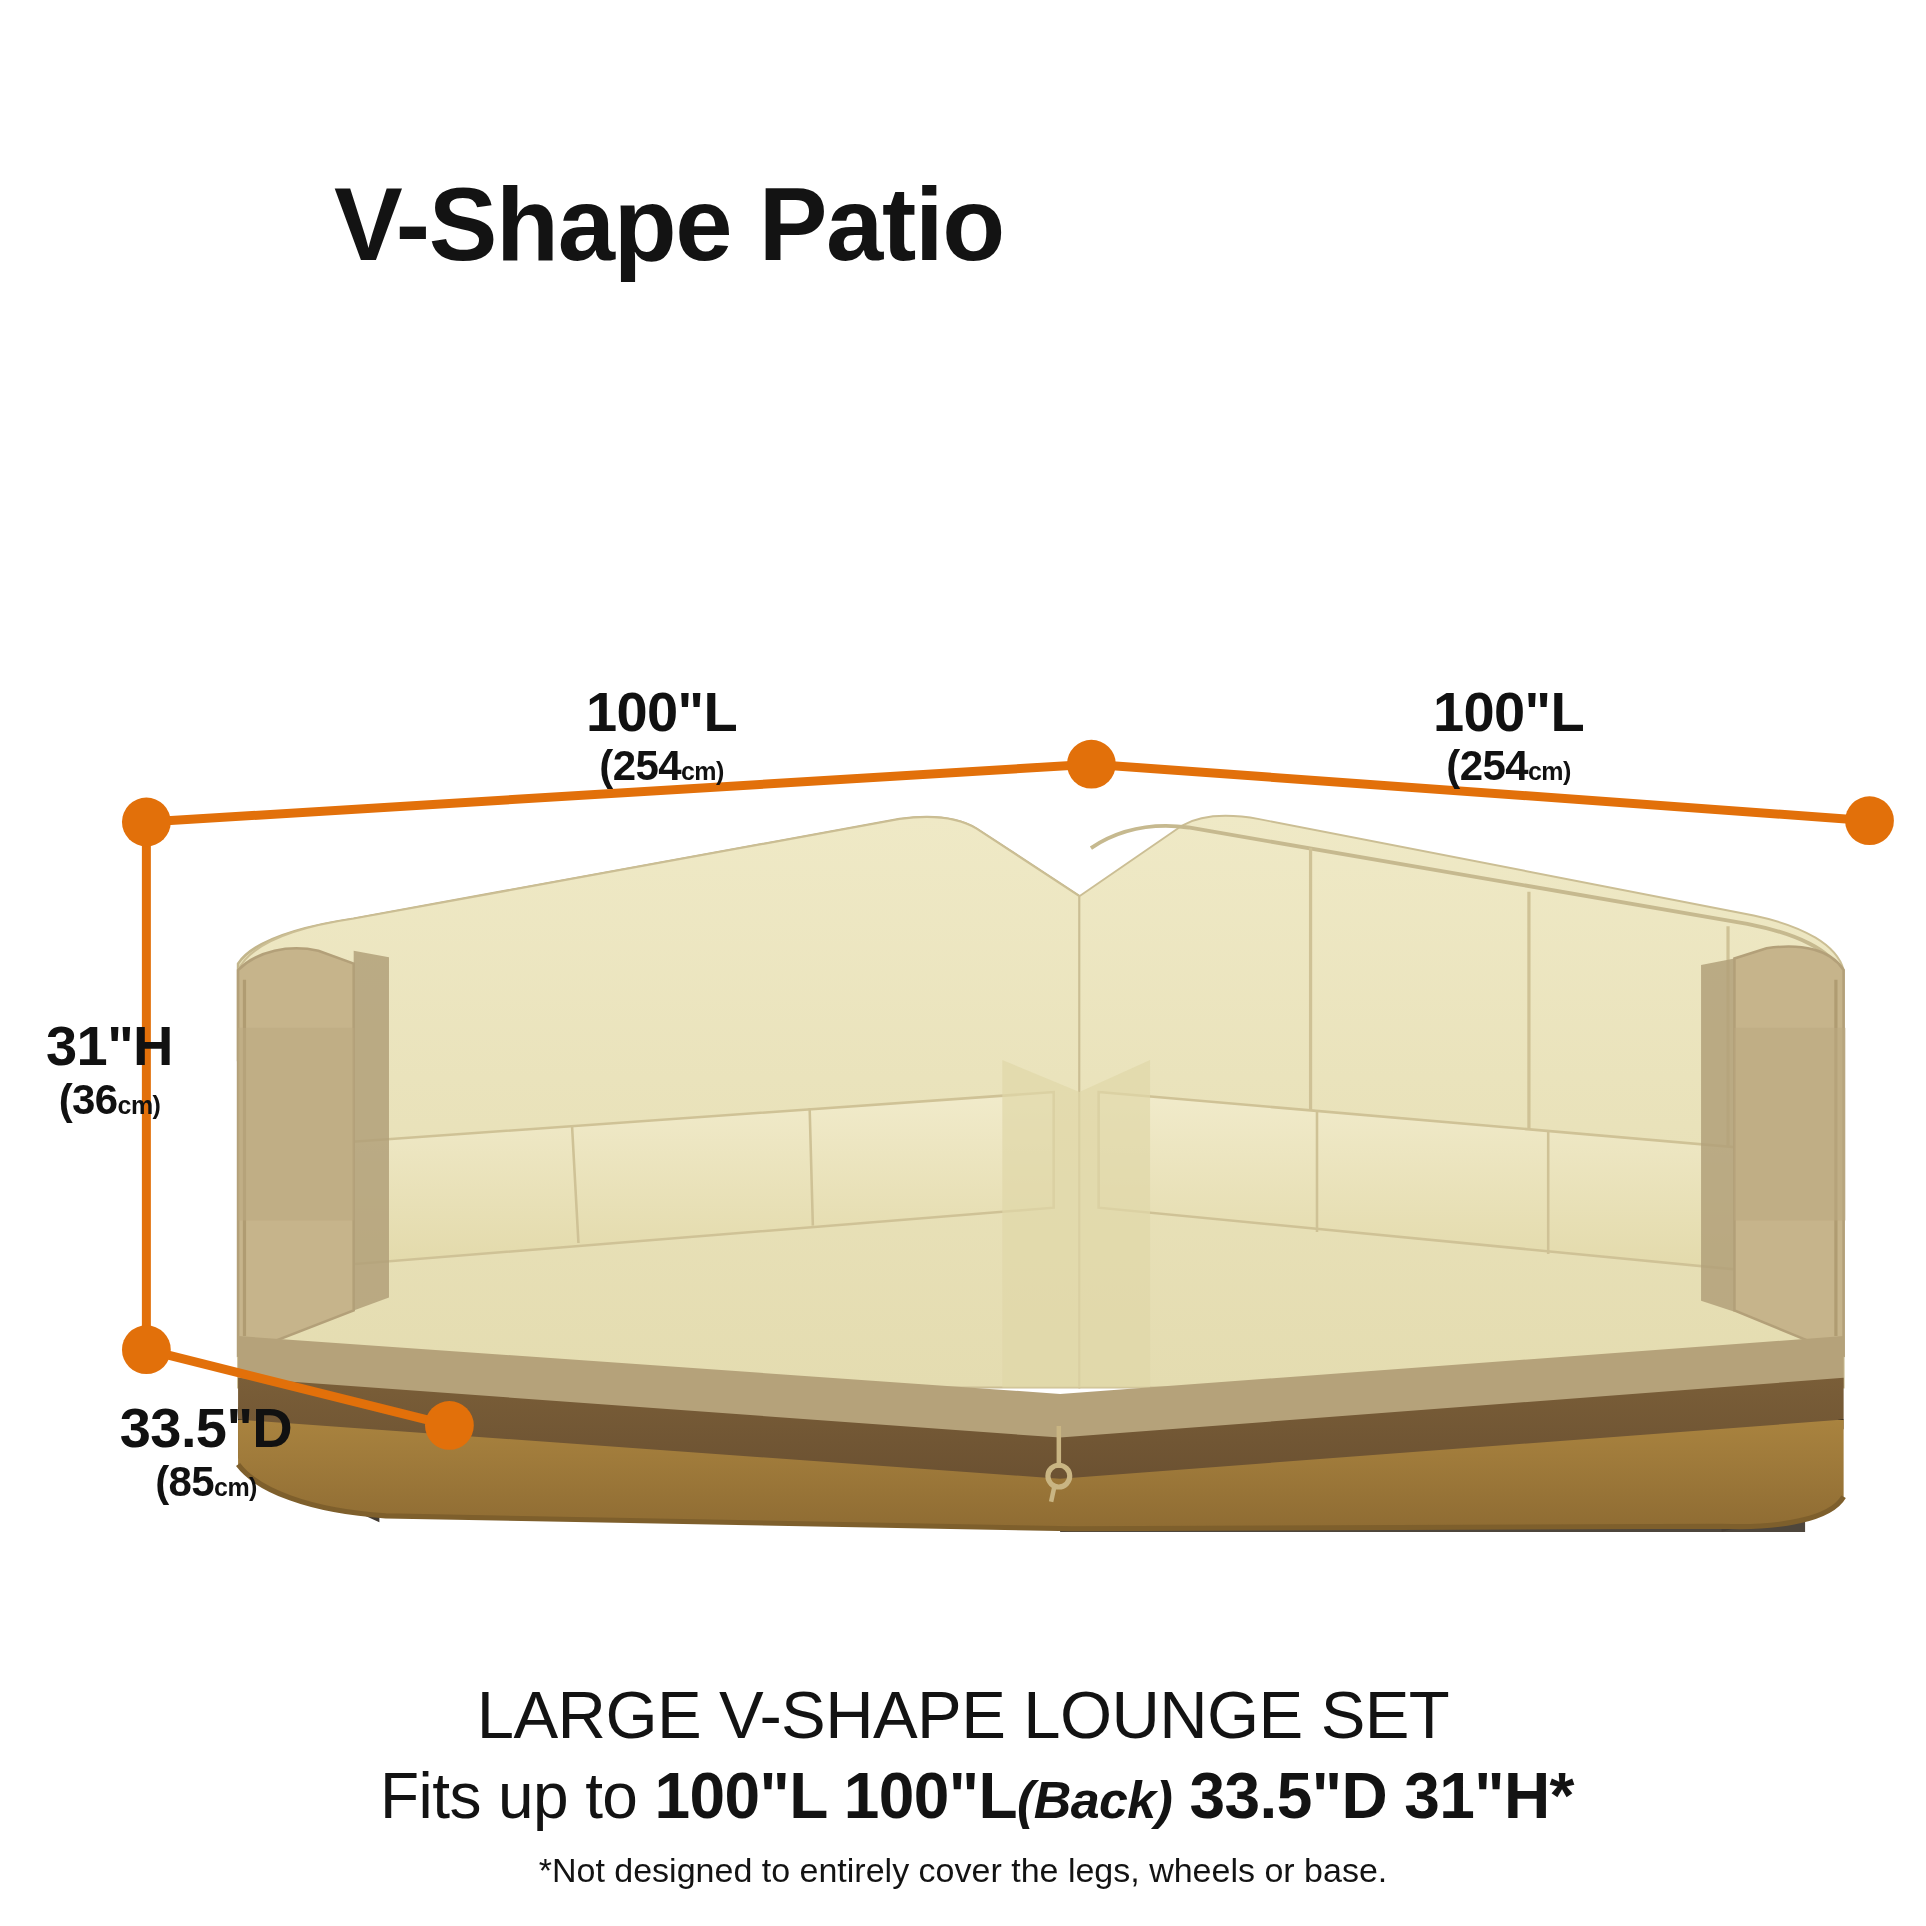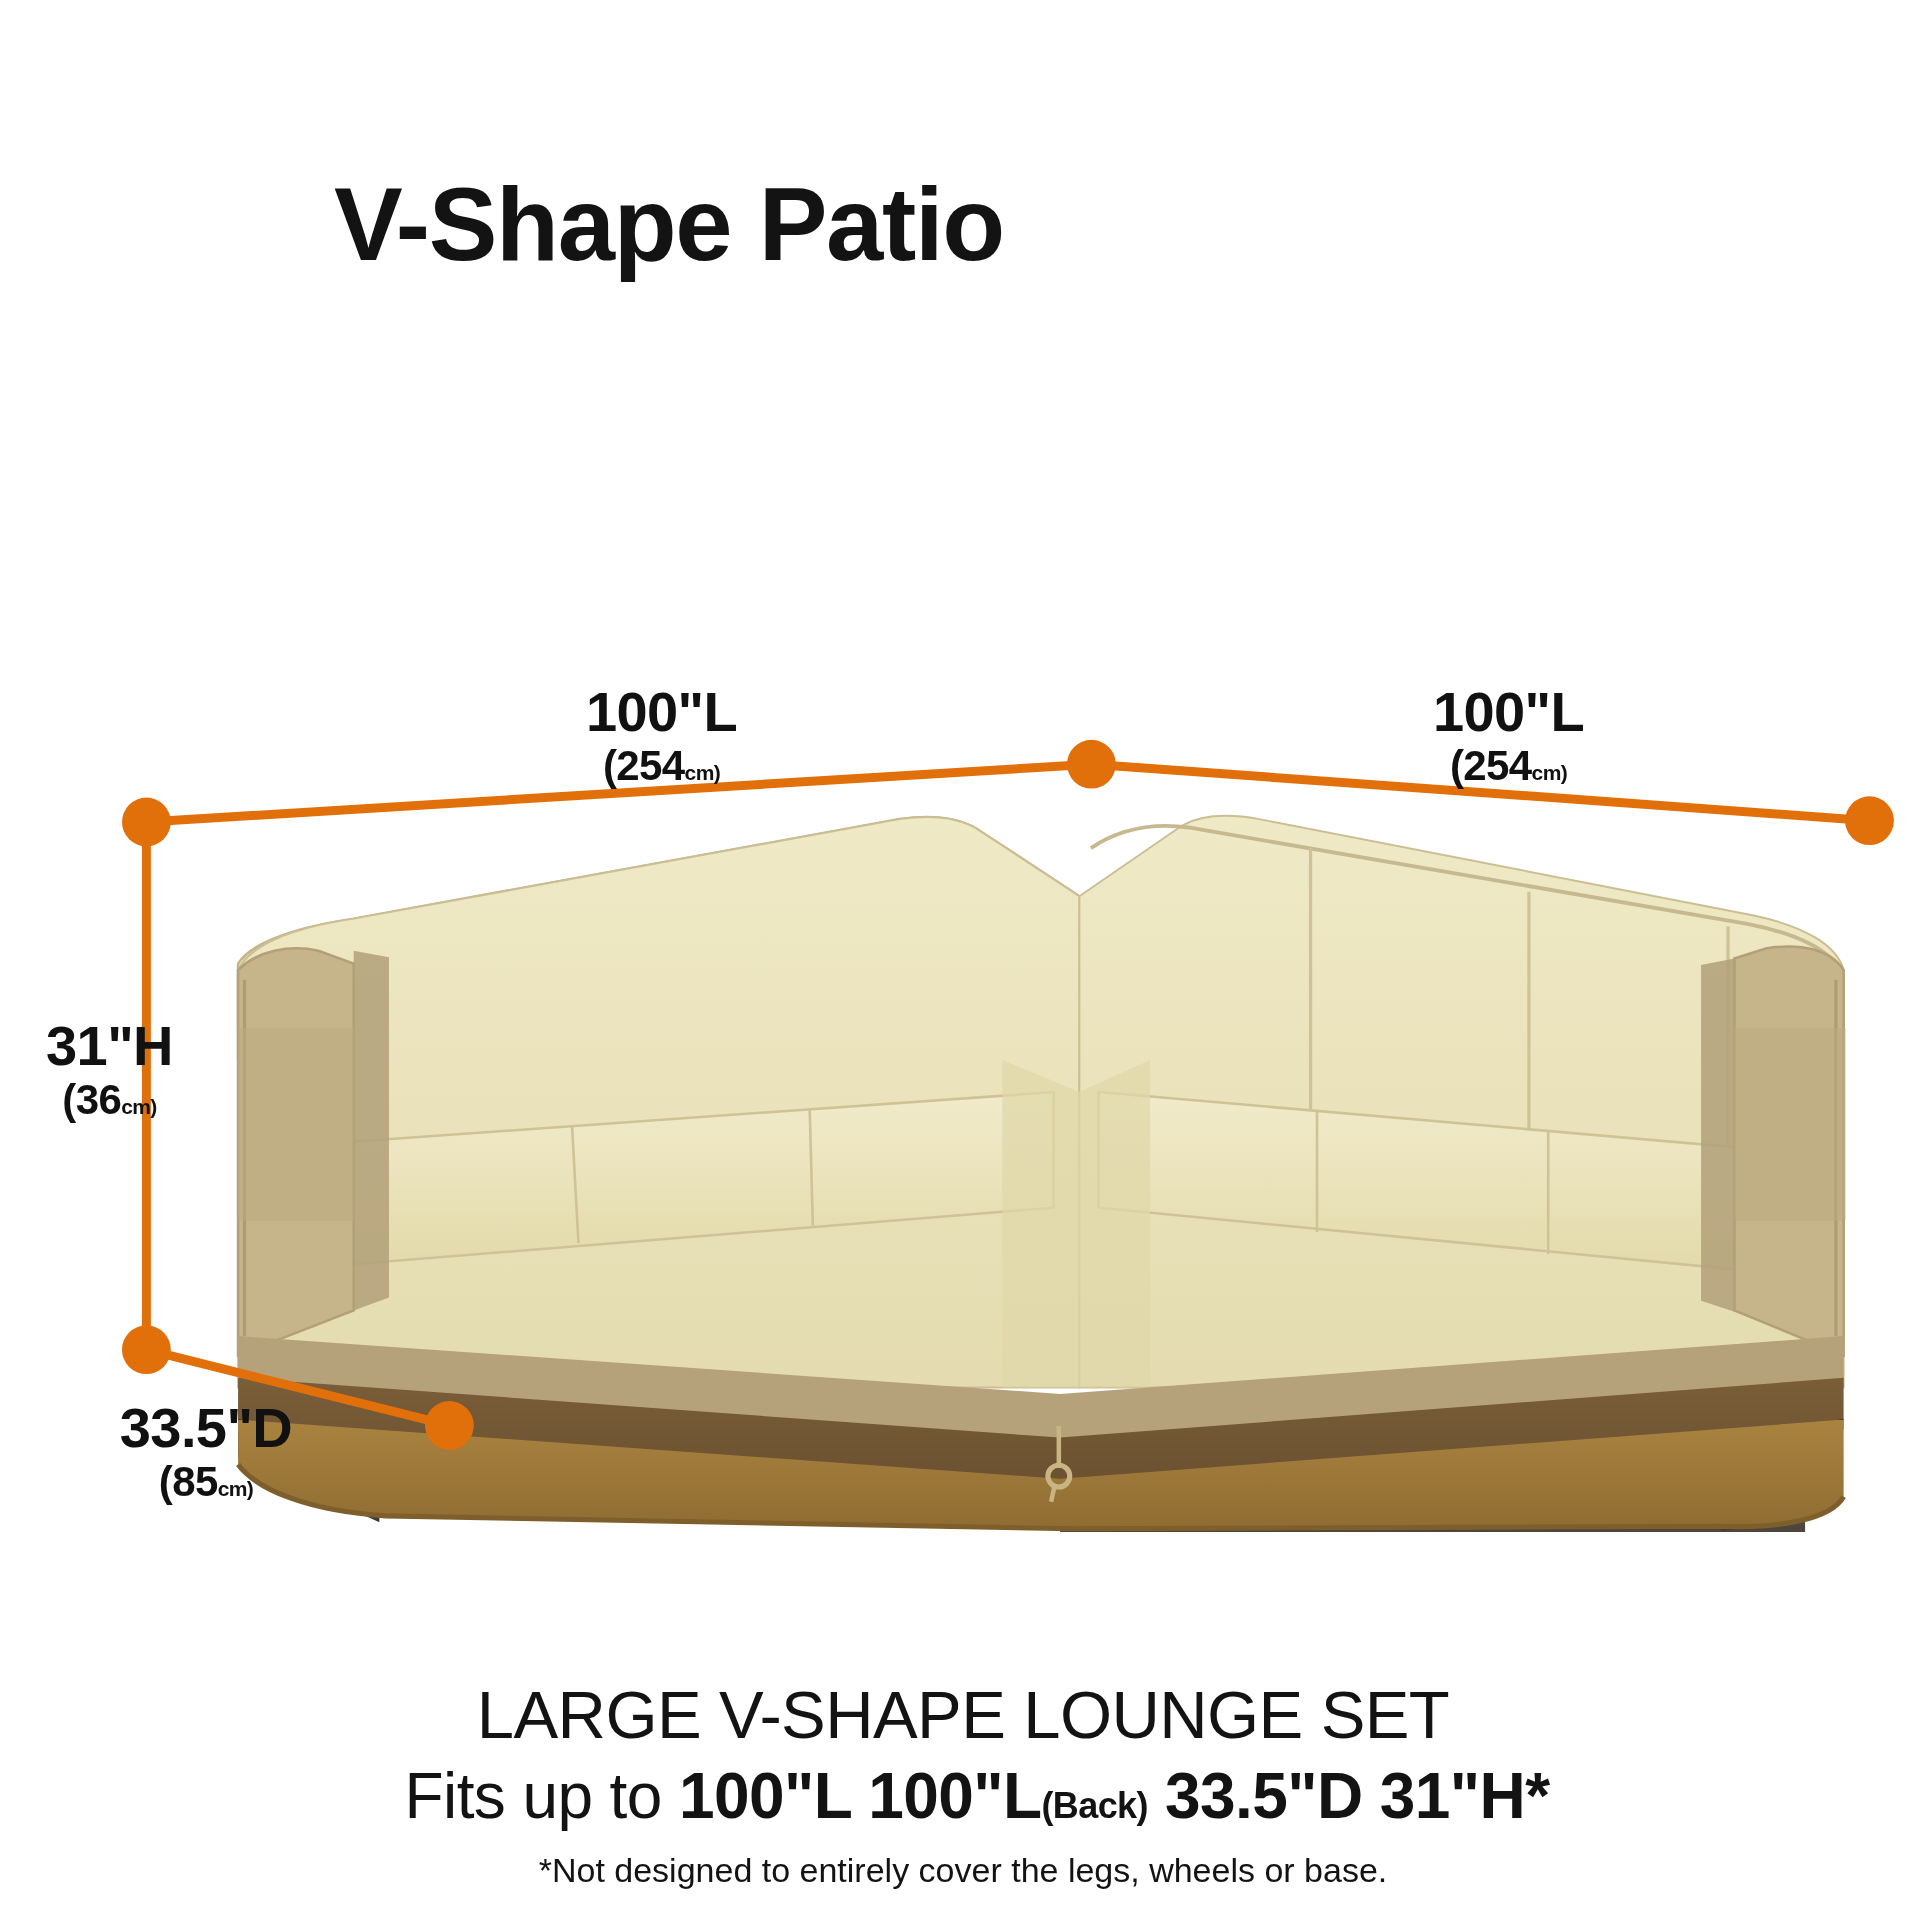--- a/index.html
+++ b/index.html
@@ -63,21 +63,21 @@
     letter-spacing: -0.6px;
     display: block;
   }
   .dim-sub {
     font-size: 42px;
     font-weight: bold;
     letter-spacing: -0.6px;
     display: block;
     margin-top: 5.1px;
   }
-  .dim-sub .unit { font-size: 21px; text-align: right; }
+  .dim-sub .unit { font-size: 25px; text-align: right; }
 
   #dim-top-left  { left: 488px;  top: 684px; width: 347px; }
   #dim-top-right { left: 1335px; top: 684px; width: 347px; }
   #dim-height    { left: 13px;   top: 1018px; width: 193px; }
   #dim-depth     { left: 71px;  top: 1400px; width: 270px; }
 
   
   #footer {
     position: absolute;
     left: 0;
@@ -93,21 +93,21 @@
   }
   #footer-line2 {
     font-size: 64px;
     letter-spacing: -0.6px;
     color: #131313;
     margin-top: 6.4px;
     white-space: nowrap;
   }
   #footer-line2 .lead { font-weight: normal; margin-left: 28px; }
   #footer-line2 .bold { font-weight: bold; }
-  #footer-line2 .paren { font-weight: bold; font-size: 36px; }
+  #footer-line2 .paren { font-weight: bold; font-size: 52px; font-style: italic; }
   #footer-note {
     font-size: 34px;
     color: #131313;
     margin-top: 18px;
     white-space: nowrap;
   }
 </style>
 </head>
 <body>
 

